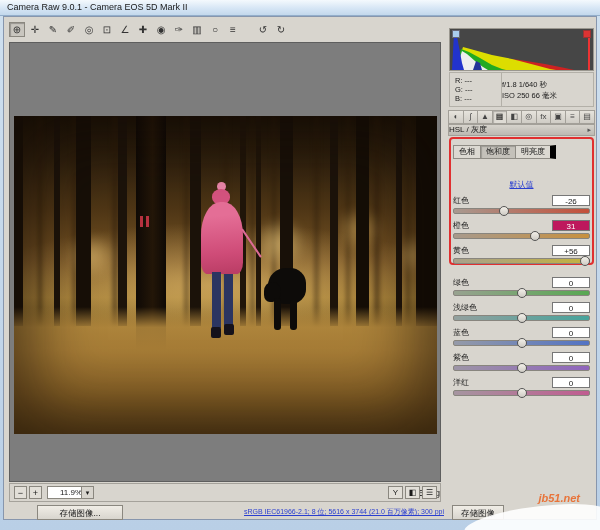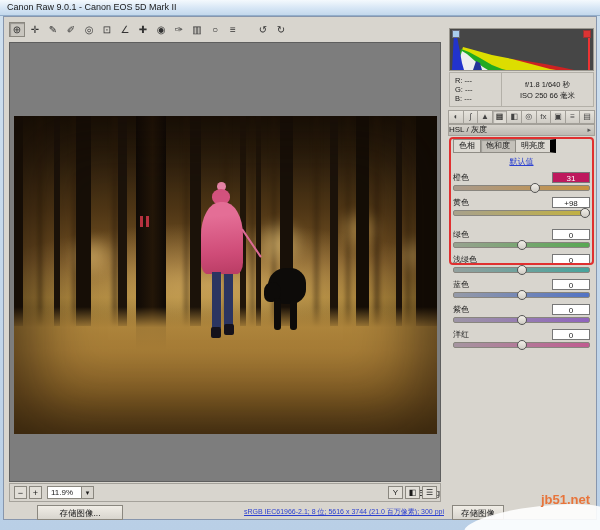--- a/index.html
+++ b/index.html
@@ -72,84 +72,84 @@
   .dog .head{position:absolute;left:0;top:16px;width:17px;height:20px;background:#0d0b09;border-radius:45% 45% 50% 35%}
   .dog .legA{position:absolute;left:10px;top:32px;width:7px;height:32px;background:#0d0b09;border-radius:3px}
   .dog .legB{position:absolute;left:26px;top:34px;width:7px;height:30px;background:#0d0b09;border-radius:3px}
   .vignette{position:absolute;inset:0;box-shadow:inset 0 0 60px 22px rgba(18,10,3,.55)}
   
   .zoombar{position:absolute;left:5px;top:466px;width:432px;height:19px;background:#d8d5ce;
       border:1px solid #a5a29b;box-sizing:border-box}
   .zbtn{position:absolute;top:2px;width:13px;height:13px;border:1px solid #8a877f;background:#e2dfd8;
       font-size:9px;line-height:12px;text-align:center;box-sizing:border-box}
   .zoomsel{position:absolute;left:37px;top:2px;width:47px;height:13px;border:1px solid #8a877f;background:#fff;
-      font-size:8px;line-height:12px;box-sizing:border-box;padding-left:3px}
+      font-size:8px;line-height:12px;box-sizing:border-box;padding-left:12px}
   .zoomsel .arrow{position:absolute;right:0;top:0;width:11px;height:11px;background:#d8d5ce;border-left:1px solid #8a877f;
       text-align:center;font-size:7px;line-height:11px}
   .fname{position:absolute;left:0;top:2px;width:100%;text-align:right;font-size:8.5px;line-height:14px}
   .ptoggles{position:absolute;right:3px;top:2px;display:flex;gap:2px}
   .ptoggles span{display:inline-block;width:15px;height:13px;border:1px solid #8a877f;background:#e2dfd8;
       font-size:8px;line-height:12px;text-align:center;box-sizing:border-box}
   
   .footer{position:absolute;left:5px;top:488px;width:500px;height:16px}
   .btn{position:absolute;top:0;height:15px;border:1px solid #8a877f;background:linear-gradient(#f0ede6,#d8d5ce);
       border-radius:0;font-size:8.5px;line-height:14px;text-align:center;box-sizing:border-box}
   .wflink{position:absolute;left:228px;top:2px;width:214px;text-align:center;font-size:7px;
       color:#2a3fd0;text-decoration:underline;white-space:nowrap}
   
   .rightpanel{position:absolute;left:441px;top:8px;width:153px;height:458px}
   .histogram{position:absolute;left:4px;top:3px;width:145px;height:43px;border:1px solid #9a978f;
       background:#464646;box-sizing:border-box}
   .clip{position:absolute;top:1px;width:6px;height:6px}
   .infobox{position:absolute;left:4px;top:47px;width:145px;height:35px;border:1px solid #b3b0a8;
       box-sizing:border-box;display:flex}
   .rgbcol{width:52px;border-right:1px solid #b3b0a8;padding:3px 0 0 5px;box-sizing:border-box;font-size:7.5px;line-height:9px}
-  .expcol{flex:1;text-align:center;font-size:7.5px;padding-top:6px;line-height:11px}
+  .expcol{flex:1;text-align:left;font-size:7.5px;padding-top:6px;line-height:11px}
   .ptabs{position:absolute;left:3px;top:85px;width:147px;height:14px;display:flex}
   .ptab{flex:1;border:1px solid #a3a099;border-left:none;background:linear-gradient(#e6e3dc,#cfccc5);
       text-align:center;font-size:8px;line-height:12px;color:#444;box-sizing:border-box}
   .ptab:first-child{border-left:1px solid #a3a099}
   .ptab.active{background:#dedbd4;box-shadow:inset 1px 1px 1px rgba(0,0,0,.2);color:#111}
   .phead{position:absolute;left:3px;top:99px;width:147px;height:12px;
       background:linear-gradient(#d6d3cc,#bcb9b2);border:1px solid #a3a099;box-sizing:border-box;
       text-align:left;font-size:8px;line-height:10px}
   .phead .marrow{position:absolute;right:3px;top:0;font-size:7px;line-height:10px;color:#555}
   .pcontent{position:absolute;left:3px;top:111px;width:147px;height:344px;padding:3px 5px;box-sizing:border-box}
   .redbox{position:absolute;left:1px;top:1px;right:1px;height:124px;border:2px solid #e03030;border-radius:4px;pointer-events:none}
   .cbrow{display:flex;justify-content:center;align-items:center;gap:4px;height:12px;margin-top:2px;font-size:8px}
   .cbox{width:8px;height:8px;border:1px solid #777;background:#fff;display:inline-block}
-  .subtabs{display:flex;justify-content:flex-start;margin-top:0;height:14px}
+  .subtabs{display:flex;justify-content:flex-start;margin-top:6px;height:14px}
   .stab{border:1px solid #8f8c85;border-right:none;background:#dcd9d2;font-size:8px;line-height:12px;
       padding:0 5px;box-sizing:border-box}
   .stab:last-child{border-right:6px solid #000000}
   .stab.active{background:#c4c1ba;box-shadow:inset 1px 1px 1px rgba(0,0,0,.2)}
-  .deflink{text-align:center;margin-top:3px;height:11px;font-size:8px;color:#2a3fd0;text-decoration:underline}
+  .deflink{text-align:center;margin-top:20px;height:11px;font-size:8px;color:#2a3fd0;text-decoration:underline}
   .sliders{margin-top:4px}
   .srow{margin-bottom:5px}
   .srow.group2{margin-top:12px}
   .srow .line1{display:flex;justify-content:space-between;align-items:center;height:12px}
   .slabel{font-size:8px}
   .sval{width:38px;height:11px;border:1px solid #777;background:#fff;font-size:8px;line-height:11px;
       text-align:center;box-sizing:border-box}
   .sval.sel{background:#be185d;color:#fff}
   .strack{position:relative;height:4px;border:1px solid #88857e;border-radius:2px;margin-top:2px}
   .shandle{position:absolute;top:-3px;width:8px;height:8px;border:1px solid #555;border-radius:50%;
       background:linear-gradient(#f2efe8,#cfccc5);transform:translateX(-50%)}
   
   .watermark{position:absolute;right:0;bottom:0;width:130px;height:40px;pointer-events:none}
   .swoosh{position:absolute;right:-14px;bottom:-10px;width:150px;height:34px;background:rgba(255,255,255,.9);
       transform:rotate(-9deg);border-radius:40% 60% 0 60%}
-  .wm-site{position:absolute;right:10px;top:2px;font-size:13px;font-weight:bold;color:#e8743a}
+  .wm-site{position:absolute;right:20px;top:2px;font-size:11px;font-style:italic;font-weight:bold;color:#e8743a}
   .wm-name{position:absolute;right:4px;bottom:2px;font-size:17px;font-weight:bold;color:#3a9ad9;letter-spacing:1px}
 </style>
 </head>
 <body>
 
 <div class="titlebar">
-  <span>Canon Raw 9.0.1 - Canon EOS 5D Mark II</span>
+  <span>Camera Raw 9.0.1 - Camera EOS 5D Mark II</span>
 </div>
 
 <div class="app">
 
   <div class="toolbar">
       <span class="tool active">⊕</span>
       <span class="tool">✛</span>
       <span class="tool">✎</span>
       <span class="tool">✐</span>
       <span class="tool">◎</span>
@@ -270,31 +270,40 @@
       <div class="redbox"></div>
       <div class="subtabs">
           <span class="stab">色相</span>
           <span class="stab active">饱和度</span>
           <span class="stab">明亮度</span>
         </div>
       <div class="deflink">默认值</div>
       <div class="sliders">
           <div class="srow">
             <div class="line1">
+              <span class="slabel">红色</span>
+              <span class="sval">-26</span>
+            </div>
+            <div class="strack" style="background: linear-gradient(to right, rgb(168, 154, 144), rgb(196, 80, 58));">
+              <span class="shandle" style="left: 37%;"></span>
+            </div>
+          </div>
+          <div class="srow">
+            <div class="line1">
               <span class="slabel">橙色</span>
               <span class="sval sel">31</span>
             </div>
             <div class="strack" style="background: linear-gradient(to right, rgb(168, 154, 140), rgb(200, 145, 63));">
               <span class="shandle" style="left: 60%;"></span>
             </div>
           </div>
           <div class="srow">
             <div class="line1">
               <span class="slabel">黄色</span>
-              <span class="sval">+98</span>
+              <span class="sval">+56</span>
             </div>
             <div class="strack" style="background: linear-gradient(to right, rgb(168, 161, 140), rgb(195, 178, 62));">
               <span class="shandle" style="left: 97%;"></span>
             </div>
           </div>
           <div class="srow group2">
             <div class="line1">
               <span class="slabel">绿色</span>
               <span class="sval">0</span>
             </div>

